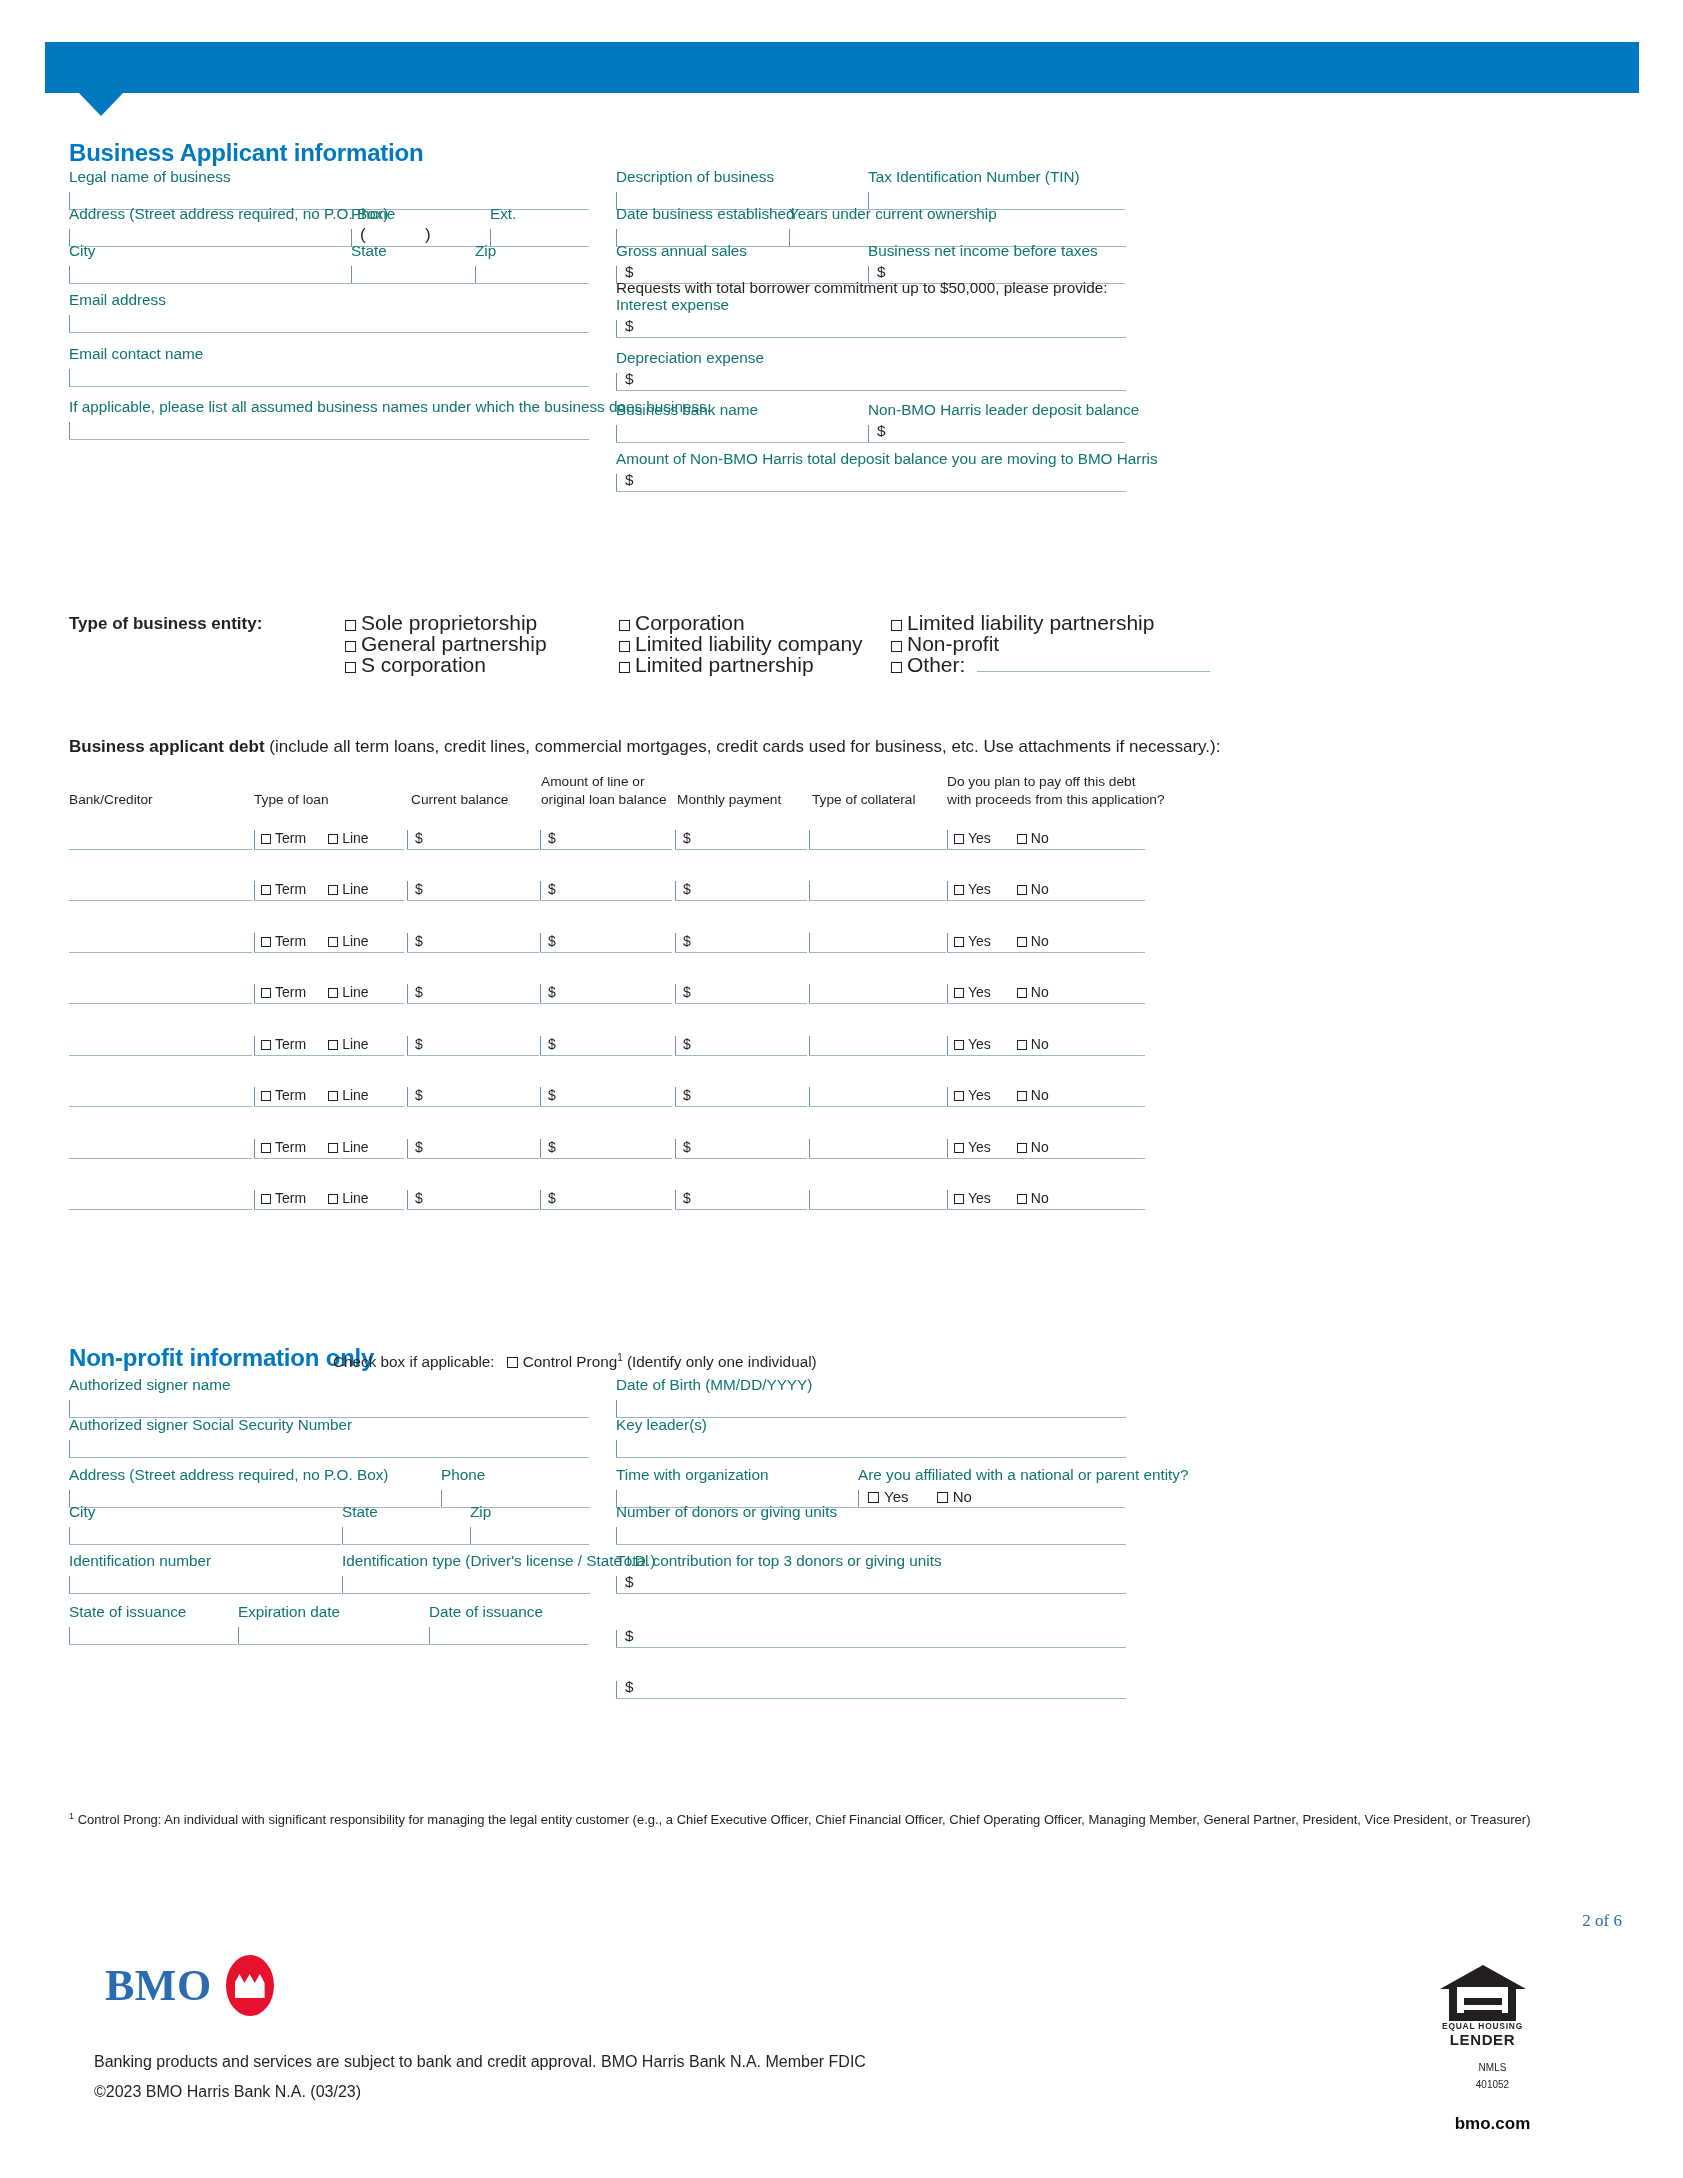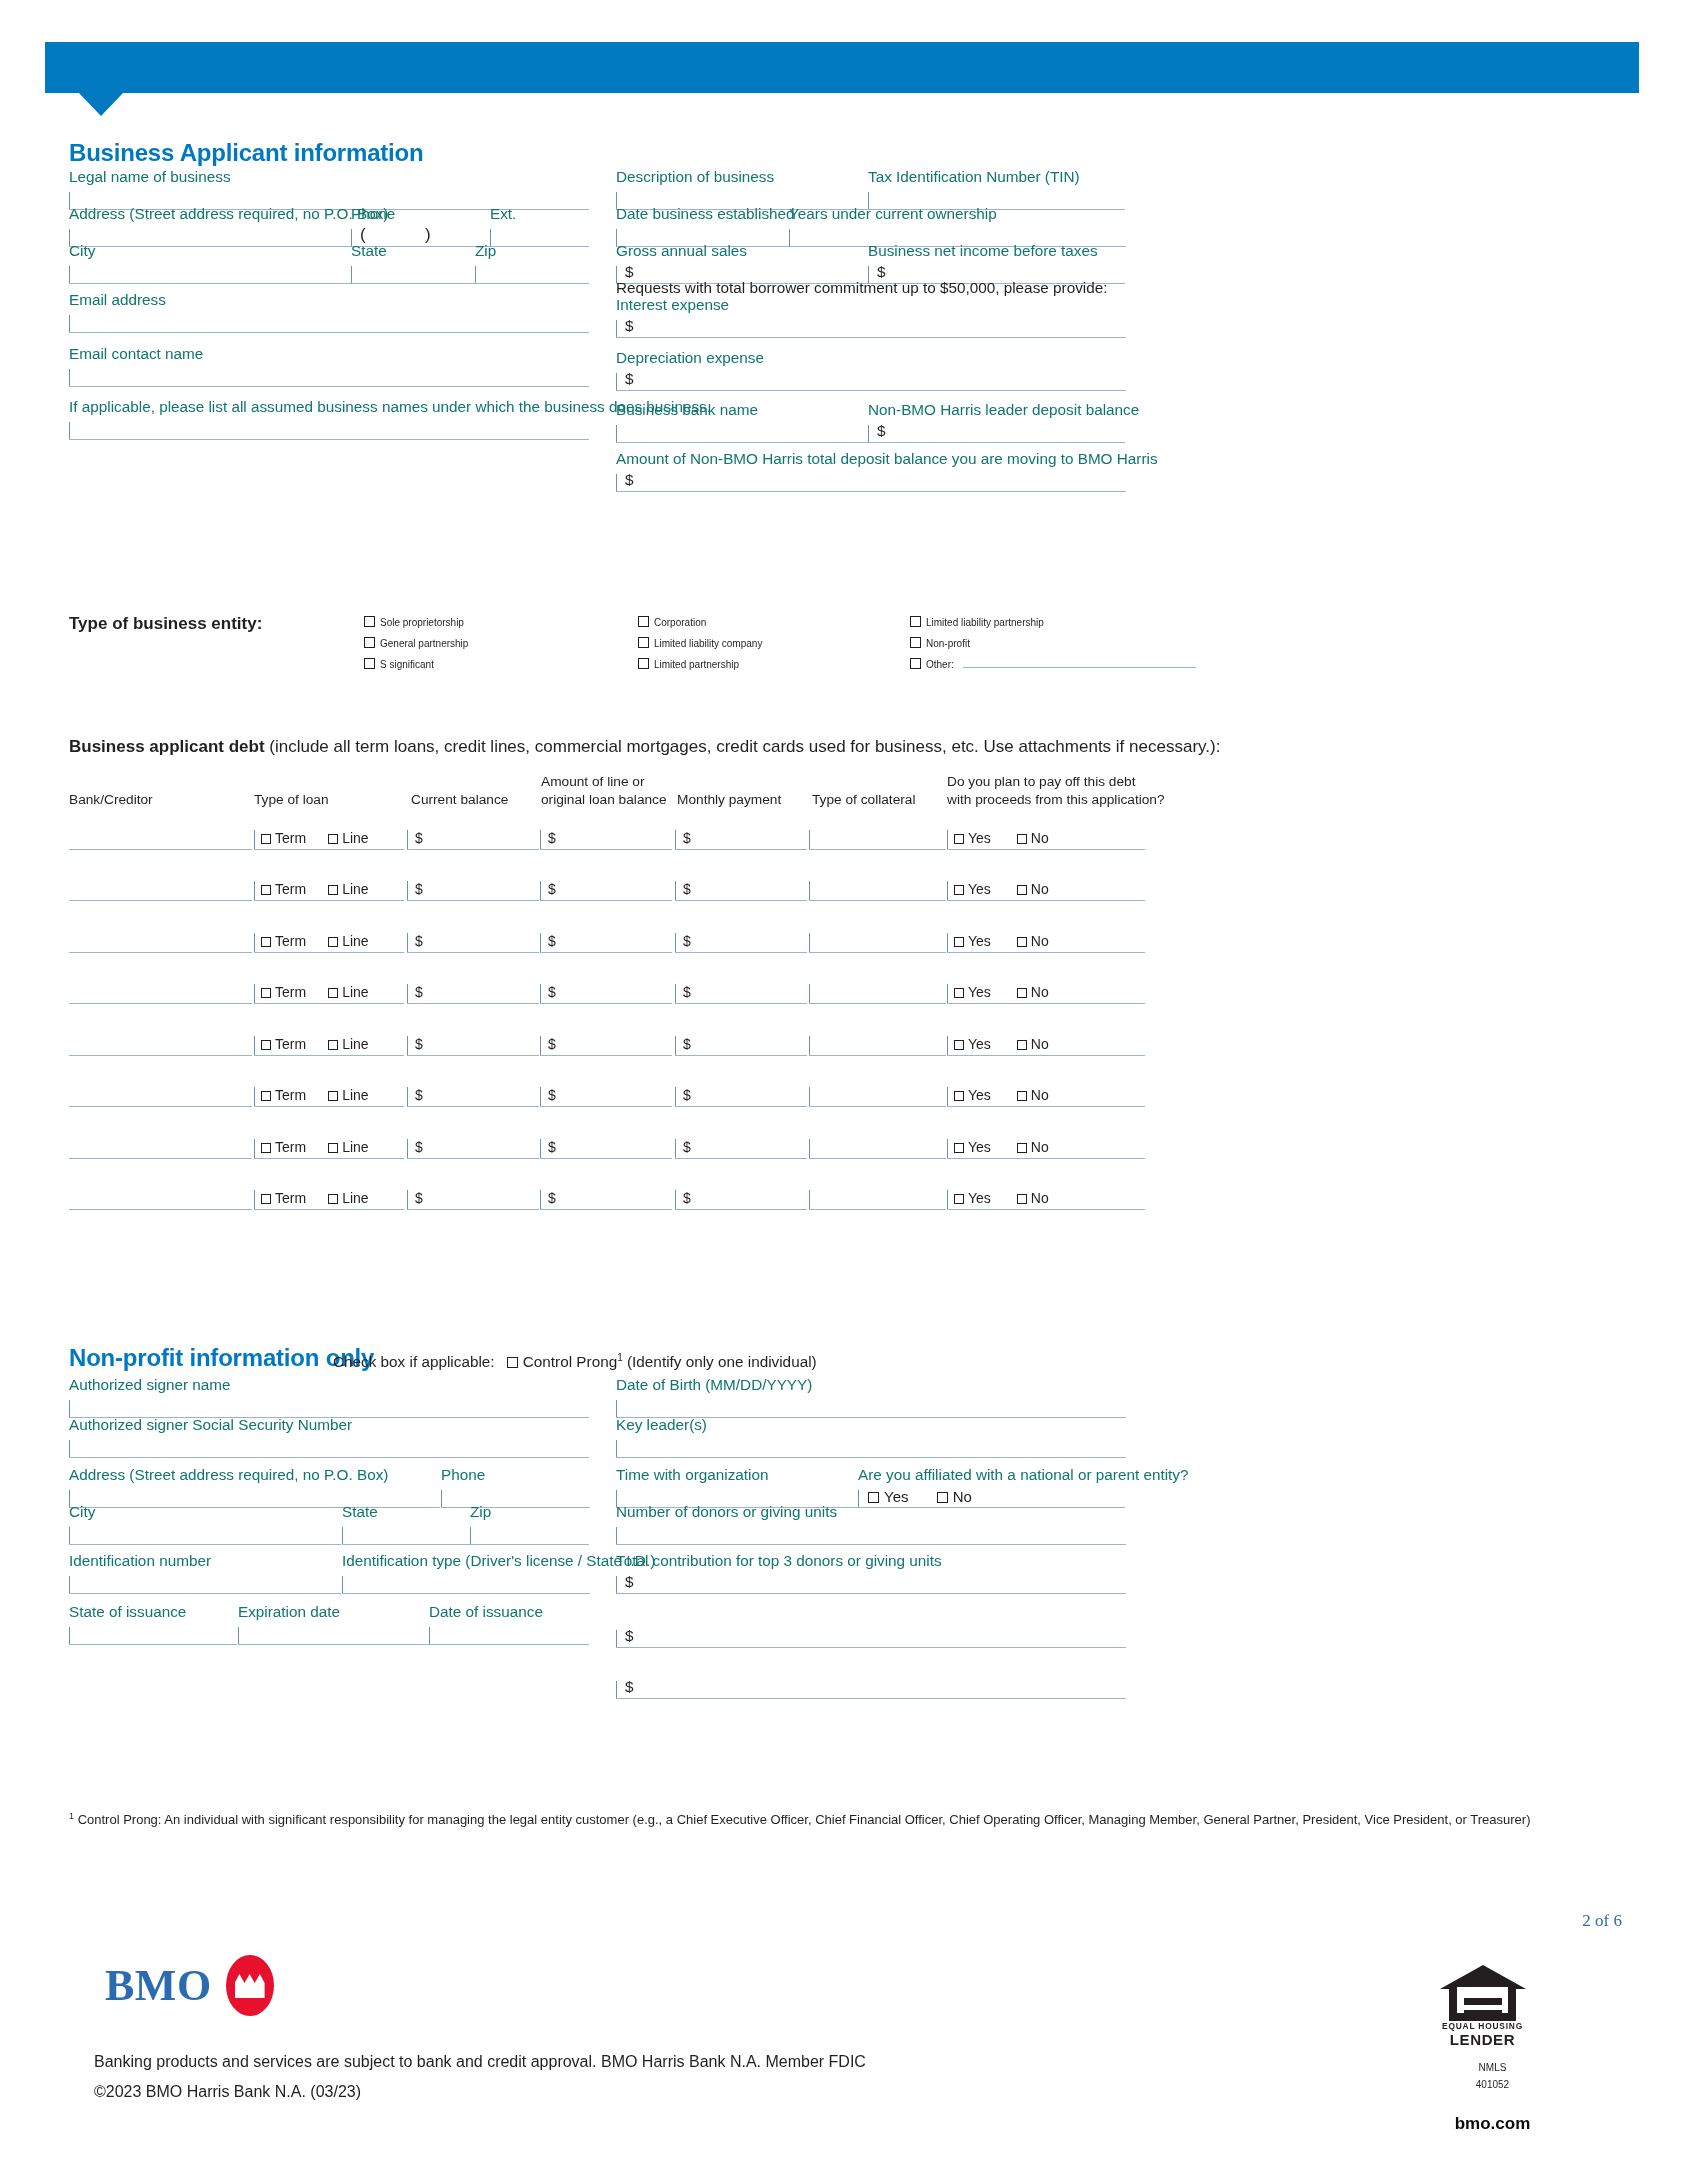--- a/index.html
+++ b/index.html
@@ -93,21 +93,21 @@
   
   .cb {
     display: inline-block;
     width: 11px;
     height: 11px;
     border: 1.4px solid #231f20;
     vertical-align: -1px;
     margin-right: 5px;
     background: #fff;
   }
-  .cb-row { font-size: 10px; line-height: 21px; white-space: nowrap; margin-left: 19px; }
+  .cb-row { font-size: 21px; line-height: 21px; white-space: nowrap; }
 
   
   .debt-head { position: absolute; font-size: 13.7px; line-height: 16px; color: #231f20; }
   .debt-row { position: absolute; left: 69px; width: 1554px; height: 40px; }
   .cellline {
     position: absolute;
     bottom: 0;
     border-bottom: 1.4px solid #9cb4cc;
     height: 28px;
   }
@@ -344,21 +344,21 @@
   <div class="lbl bold" style="position:absolute;left:69px;top:614px;font-size:17px;">Type of business entity:</div>
 
   <div style="position:absolute;left:345px;top:612px;">
     <div class="cb-row">
       <span class="cb"></span><span>Sole proprietorship</span>
     </div>
     <div class="cb-row">
       <span class="cb"></span><span>General partnership</span>
     </div>
     <div class="cb-row">
-      <span class="cb"></span><span>S significant</span>
+      <span class="cb"></span><span>S corporation</span>
     </div>
   </div>
 
   <div style="position:absolute;left:619px;top:612px;">
     <div class="cb-row">
       <span class="cb"></span><span>Corporation</span>
     </div>
     <div class="cb-row">
       <span class="cb"></span><span>Limited liability company</span>
     </div>

